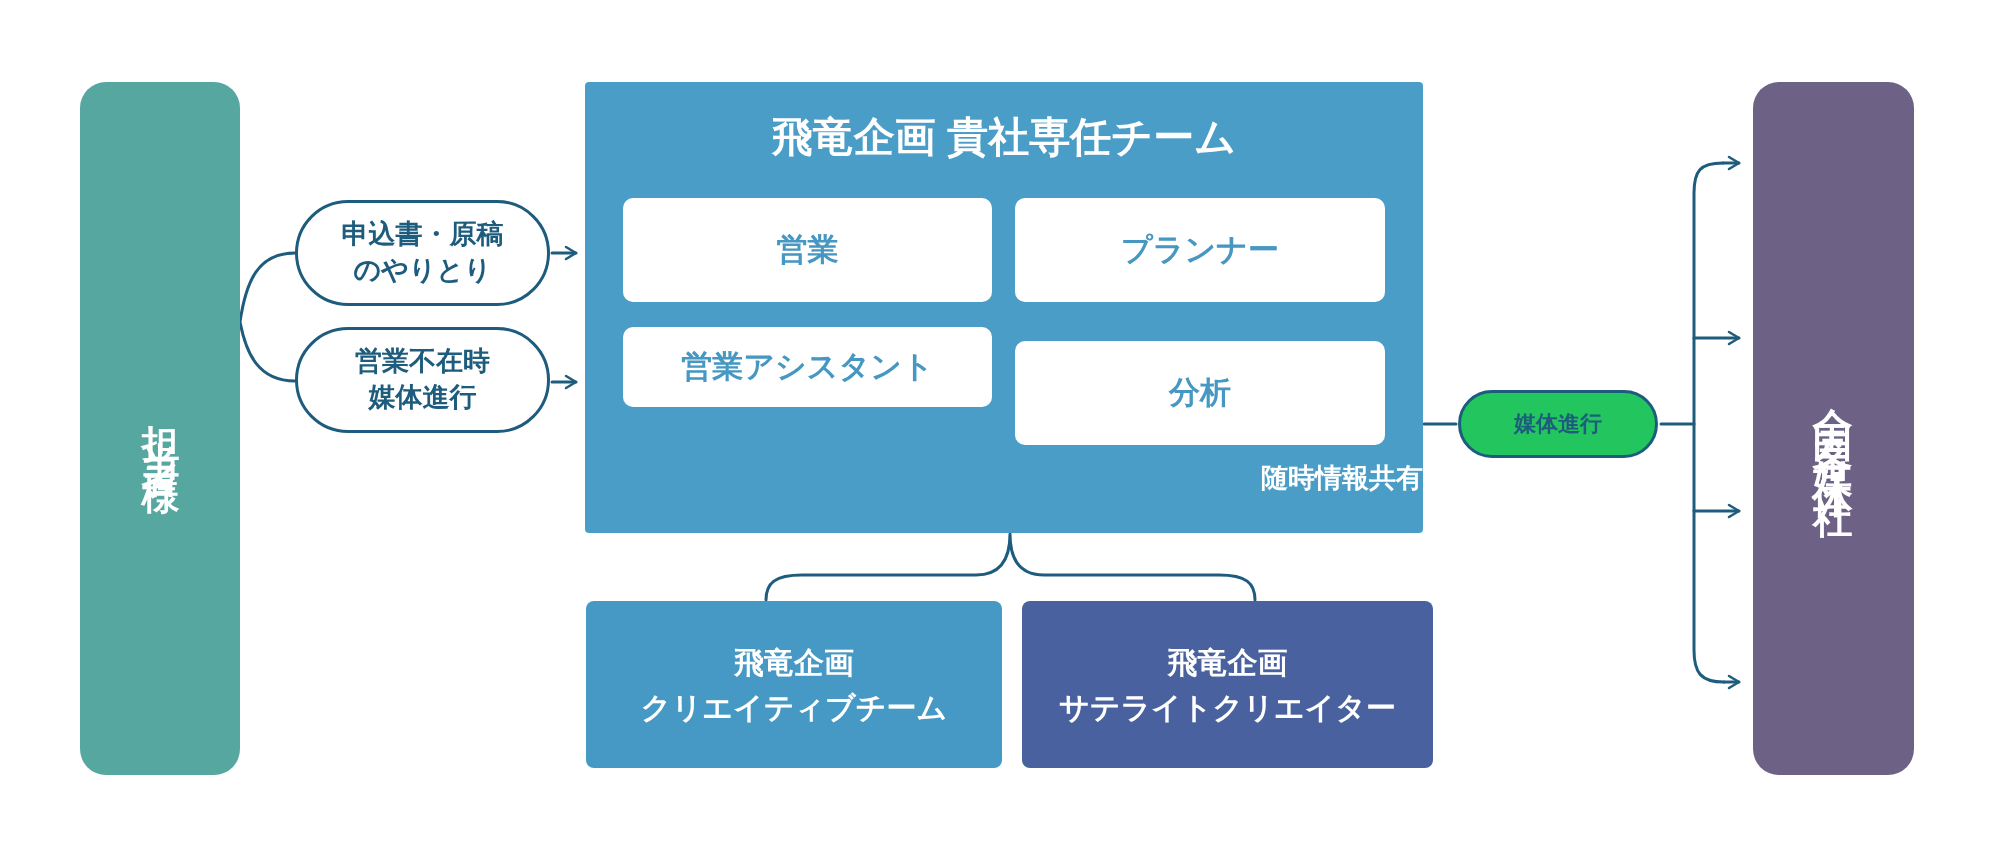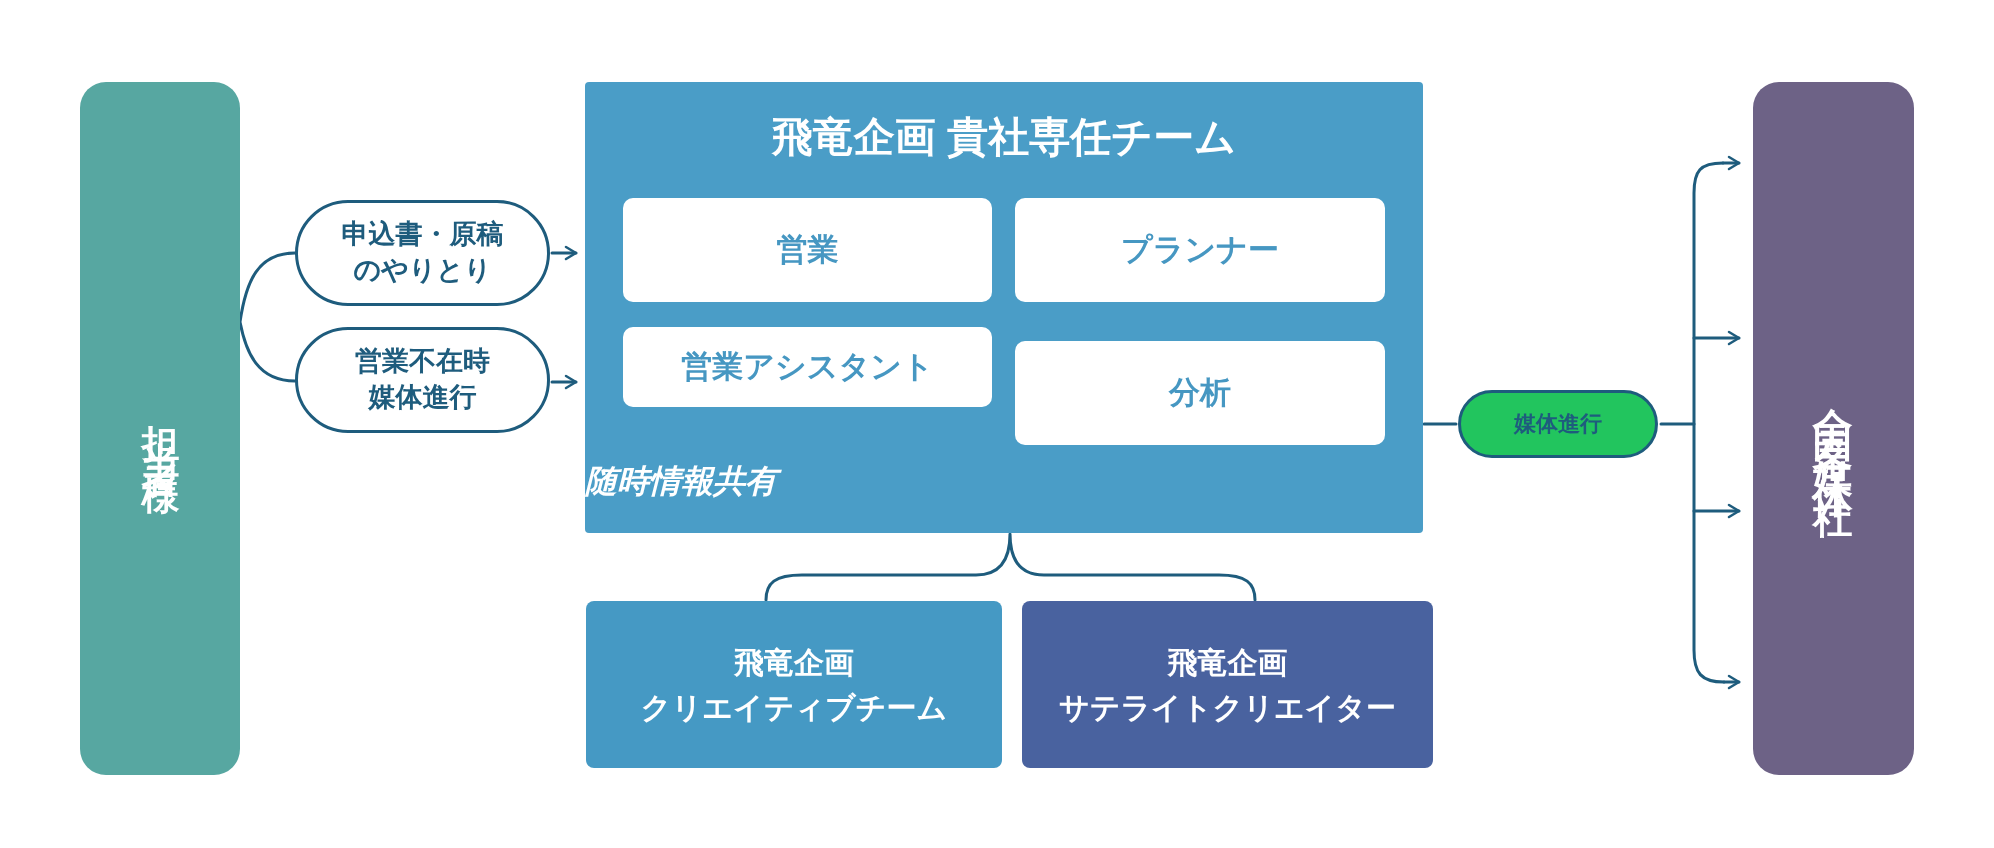--- a/index.html
+++ b/index.html
@@ -82,25 +82,24 @@
     font-weight: 700;
     white-space: nowrap;
   }
   .member-1 { left: 38px;  top: 116px; width: 369px; height: 104px; }
   .member-2 { left: 430px; top: 116px; width: 370px; height: 104px; }
   .member-3 { left: 38px;  top: 245px; width: 369px; height: 80px; }
   .member-4 { left: 430px; top: 259px; width: 370px; height: 104px; }
   .share-note {
     position: absolute;
     left: 0; top: 378px; width: 100%;
-    text-align: left;
-    color: #ffffff;
-    font-size: 32px;
-    font-weight: 700;
-    font-style: italic;
+    text-align: right;
+    color: #ffffff;
+    font-size: 27px;
+    font-weight: 700;
   }
 
   
   .partner-box {
     display: flex; align-items: center; justify-content: center;
     text-align: center;
     color: #ffffff;
     font-size: 30px;
     font-weight: 700;
     line-height: 1.5;

